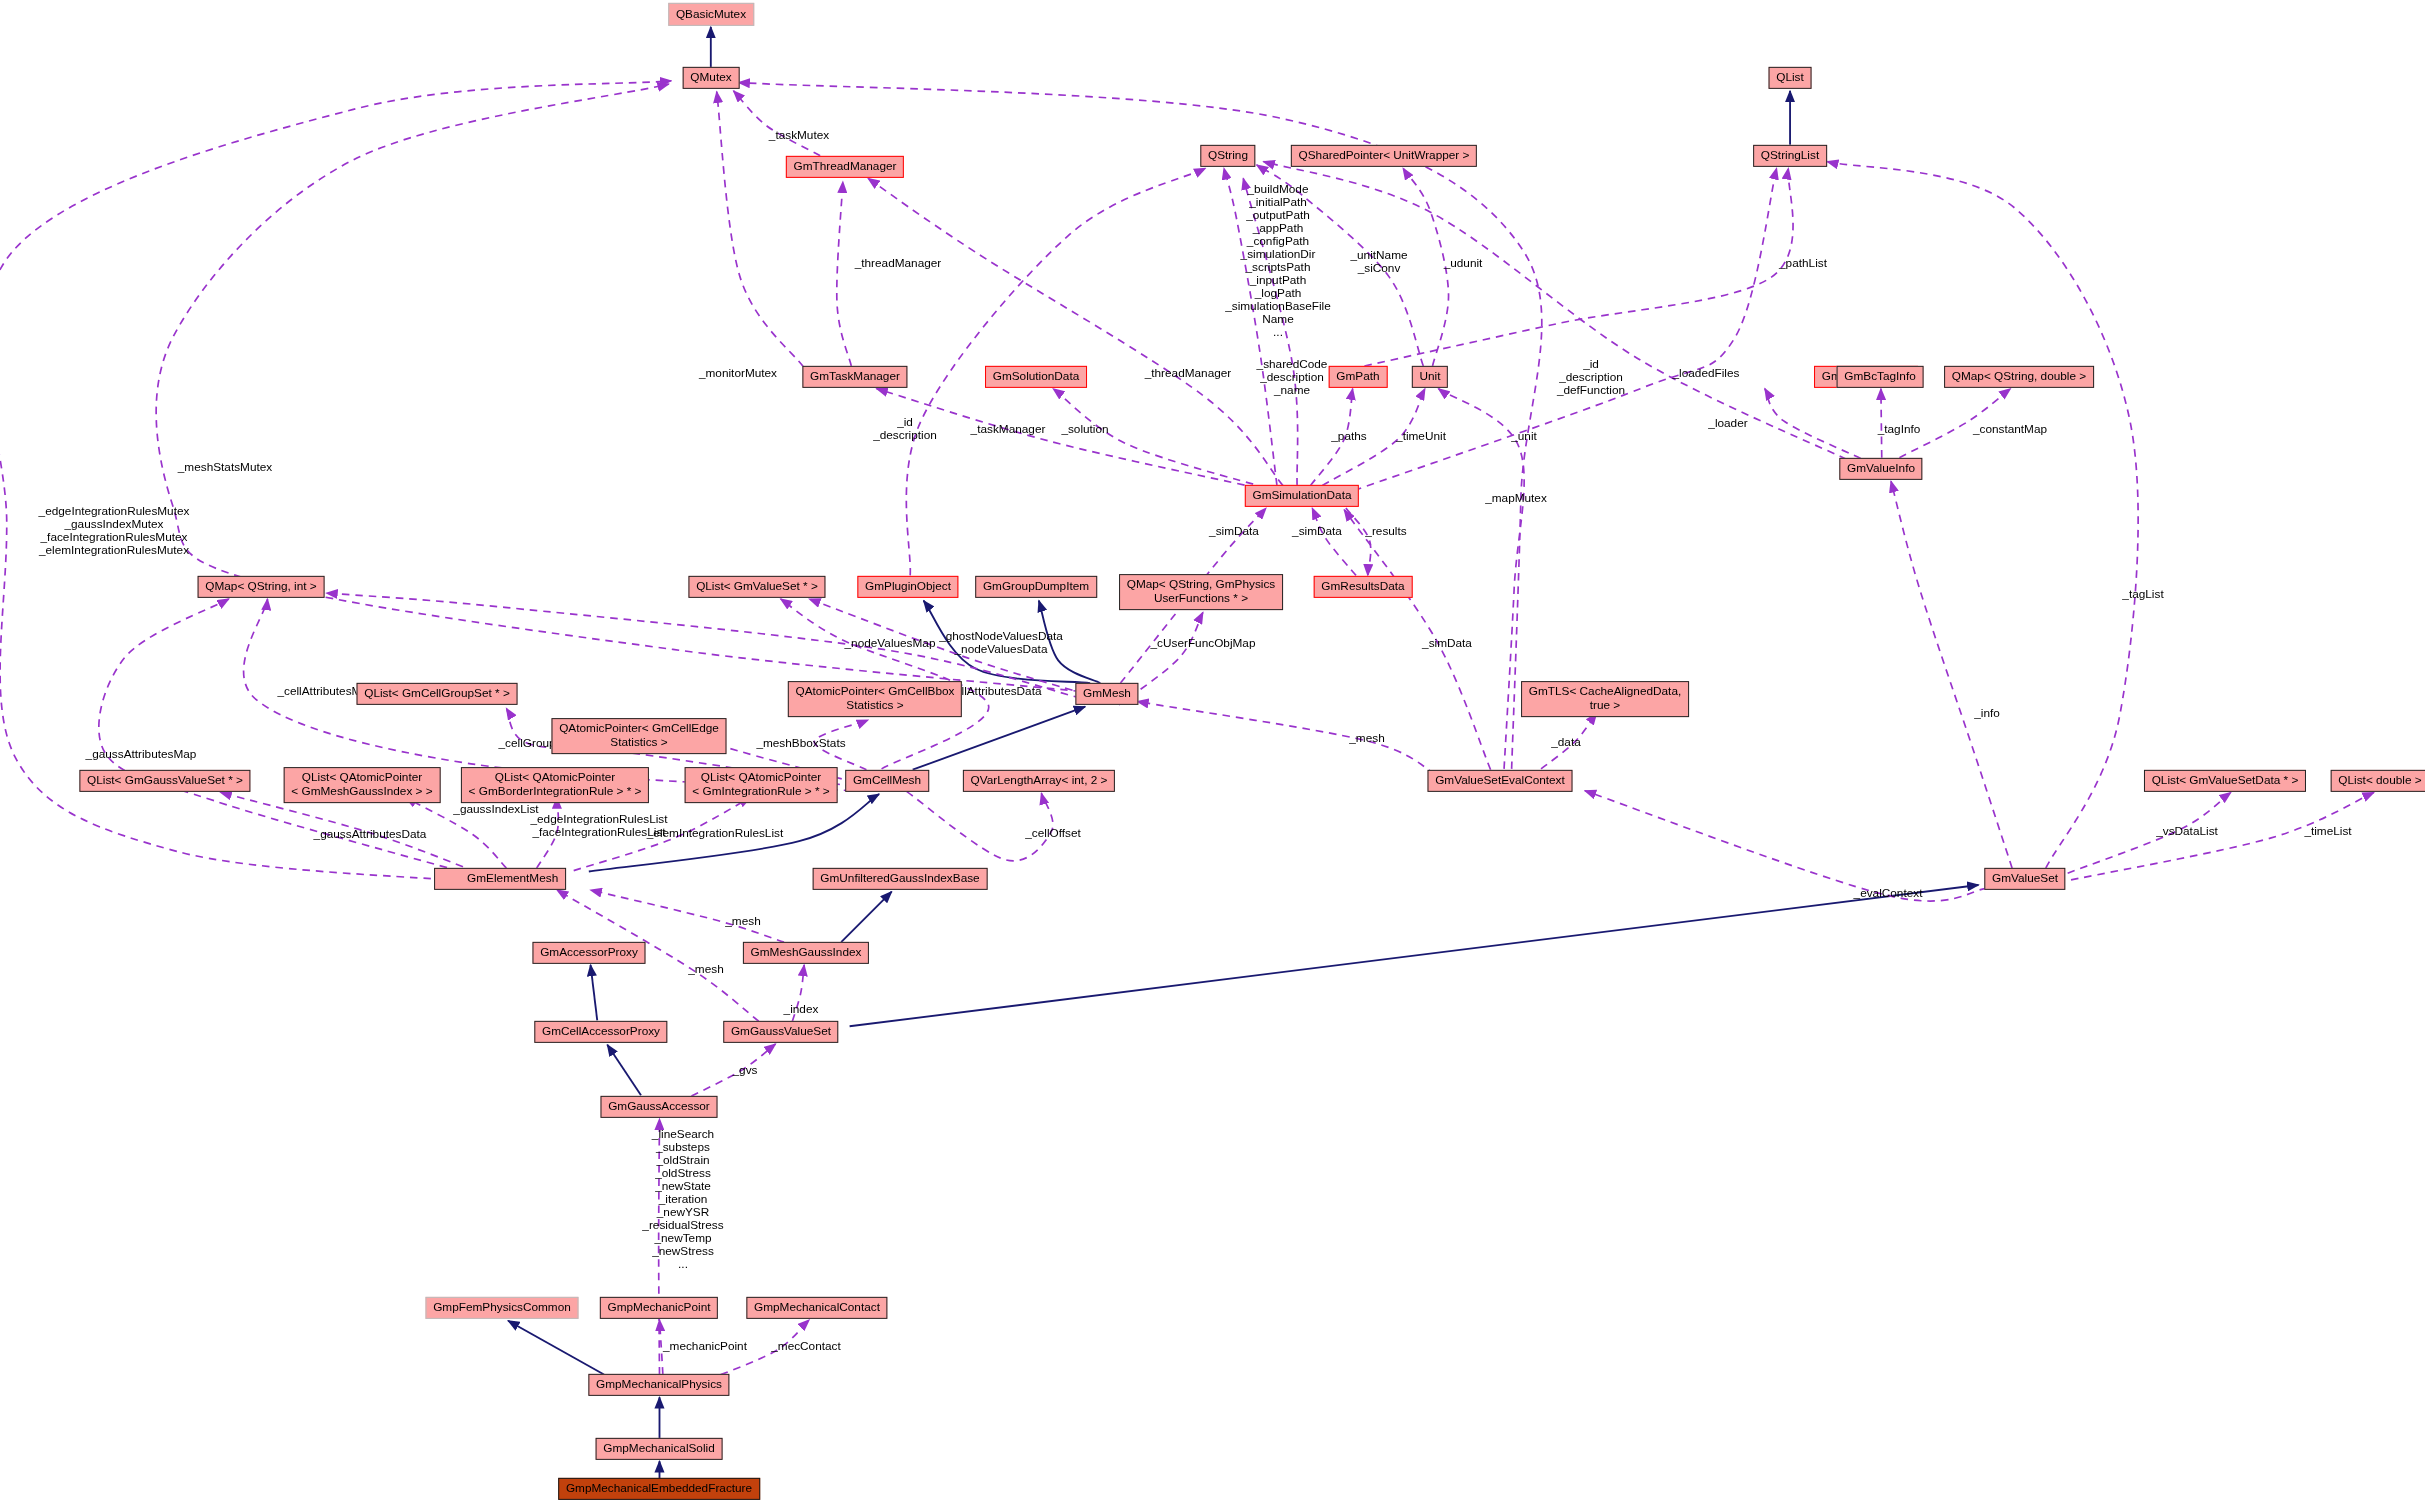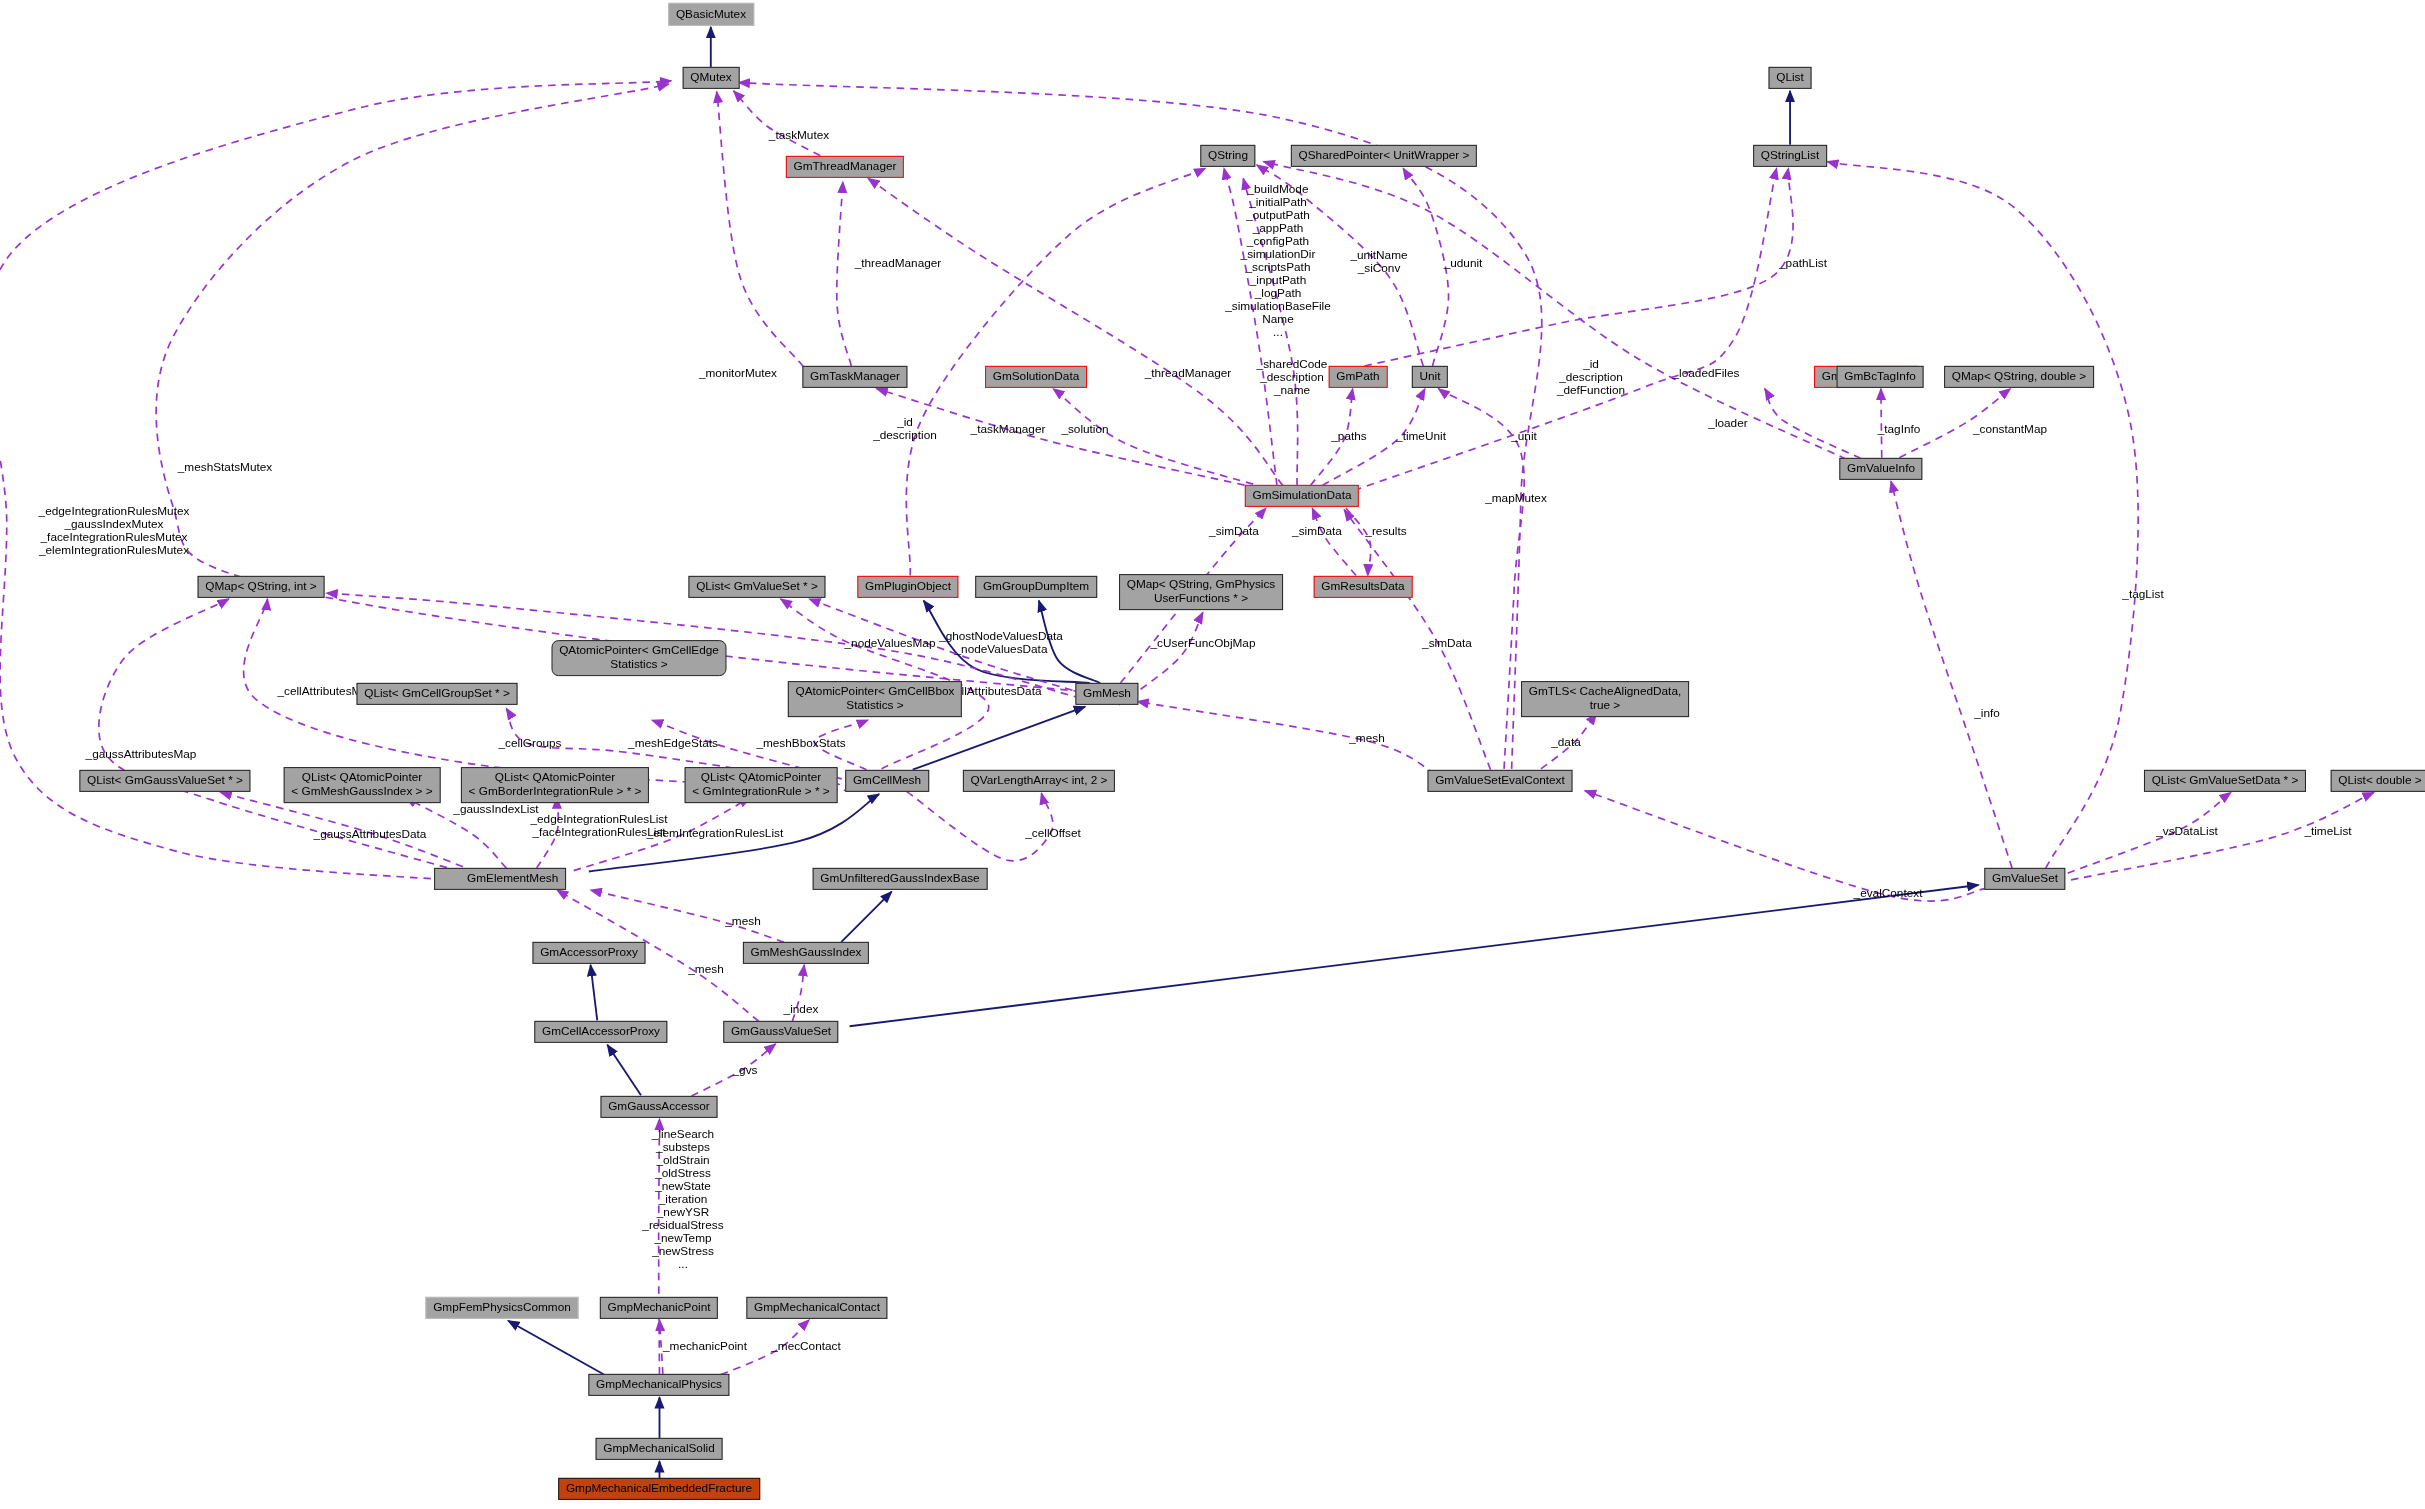--- a/index.html
+++ b/index.html
@@ -1,21 +1,21 @@
 <!DOCTYPE html>
 <html style="font-size:13.5px"><head>
 <meta charset="utf-8">
 <style>
   html,body{margin:0;padding:0;background:#ffffff;}
   body{font-family:"Liberation Sans",sans-serif;}
   #diagram{position:relative;width:2426px;height:1510px;background:#ffffff;overflow:hidden;}
   #edge-layer{position:absolute;left:0;top:0;width:2426px;height:1510px;}
   .edge-inherit{fill:none;stroke:#191970;stroke-width:2.2px;}
   .edge-use{fill:none;stroke:#9933cc;stroke-width:2px;stroke-dasharray:9 7;}
-  .node{position:absolute;transform:translate(-50%,-50%);background:#a3a3a3;border:1.7px solid #242424;
+  .node{position:absolute;transform:translate(-50%,-50%);background:#fca5a5;border:1.7px solid #242424;
         color:#000;font-size:11.8px;line-height:13.5px;padding:3.4px 6.7px;white-space:pre;text-align:center;
         z-index:3;}
   .node.red{border-color:#ff0000;border-width:1.7px;}
   .node.external{border-color:#bcbcbc;border-width:1.7px;}
   .node.main{background:#c2410c;border-color:#1a1a1a;}
   .edge-label{position:absolute;transform:translate(-50%,-50%);color:#000;font-size:11.8px;line-height:13px;
         white-space:pre;text-align:center;z-index:2;}
 </style>
 </head>
 <body>
@@ -208,21 +208,21 @@
       <div class="node red" style="left: 1302px; top: 496px;">GmSimulationData</div>
       <div class="node" style="left: 1881px; top: 469px;">GmValueInfo</div>
       <div class="node" style="left: 261px; top: 587px;">QMap&lt; QString, int &gt;</div>
       <div class="node" style="left: 757px; top: 587px;">QList&lt; GmValueSet * &gt;</div>
       <div class="node red" style="left: 908px; top: 587px;">GmPluginObject</div>
       <div class="node" style="left: 1036px; top: 587px;">GmGroupDumpItem</div>
       <div class="node" style="left: 1201px; top: 592px;">QMap&lt; QString, GmPhysics
 UserFunctions * &gt;</div>
       <div class="node red" style="left: 1363px; top: 587px;">GmResultsData</div>
       <div class="node" style="left: 437px; top: 694px;">QList&lt; GmCellGroupSet * &gt;</div>
-      <div class="node" style="left: 639px; top: 658px; border-radius: 7px;">QAtomicPointer&lt; GmCellEdge
+      <div class="node" style="left: 639px; top: 736px;">QAtomicPointer&lt; GmCellEdge
 Statistics &gt;</div>
       <div class="node" style="left: 875px; top: 699px;">QAtomicPointer&lt; GmCellBbox
 Statistics &gt;</div>
       <div class="node" style="left: 1107px; top: 694px;">GmMesh</div>
       <div class="node" style="left: 1605px; top: 699px;">GmTLS&lt; CacheAlignedData,
 true &gt;</div>
       <div class="node" style="left: 165px; top: 781px;">QList&lt; GmGaussValueSet * &gt;</div>
       <div class="node" style="left: 362px; top: 785px;">QList&lt; QAtomicPointer
 &lt; GmMeshGaussIndex &gt; &gt;</div>
       <div class="node" style="left: 555px; top: 785px;">QList&lt; QAtomicPointer

